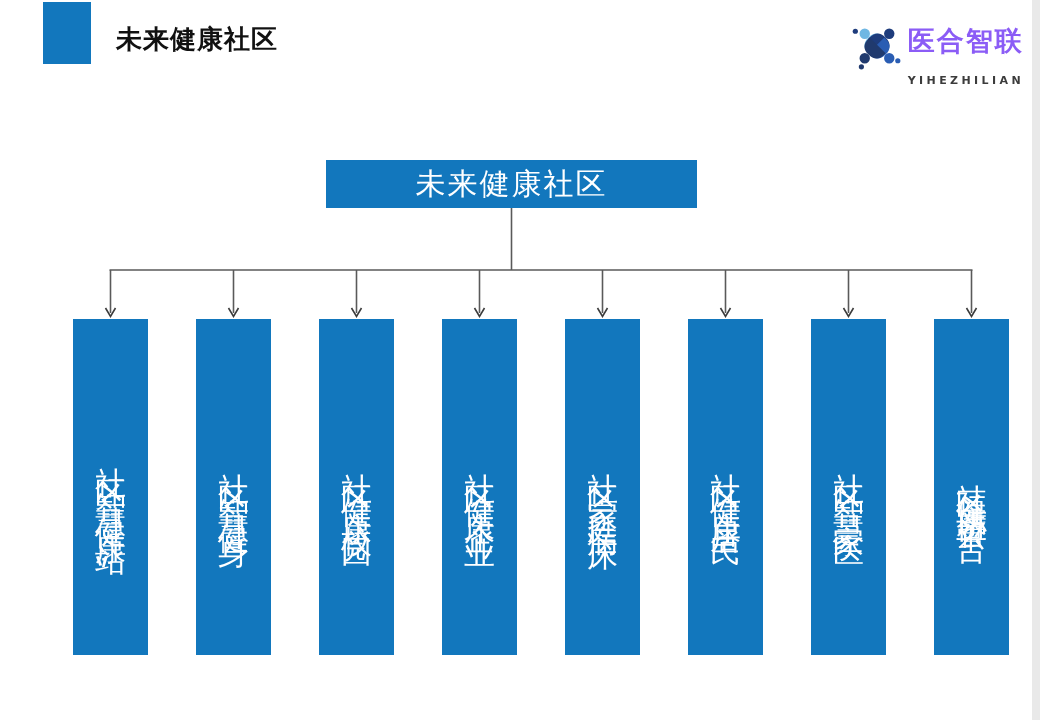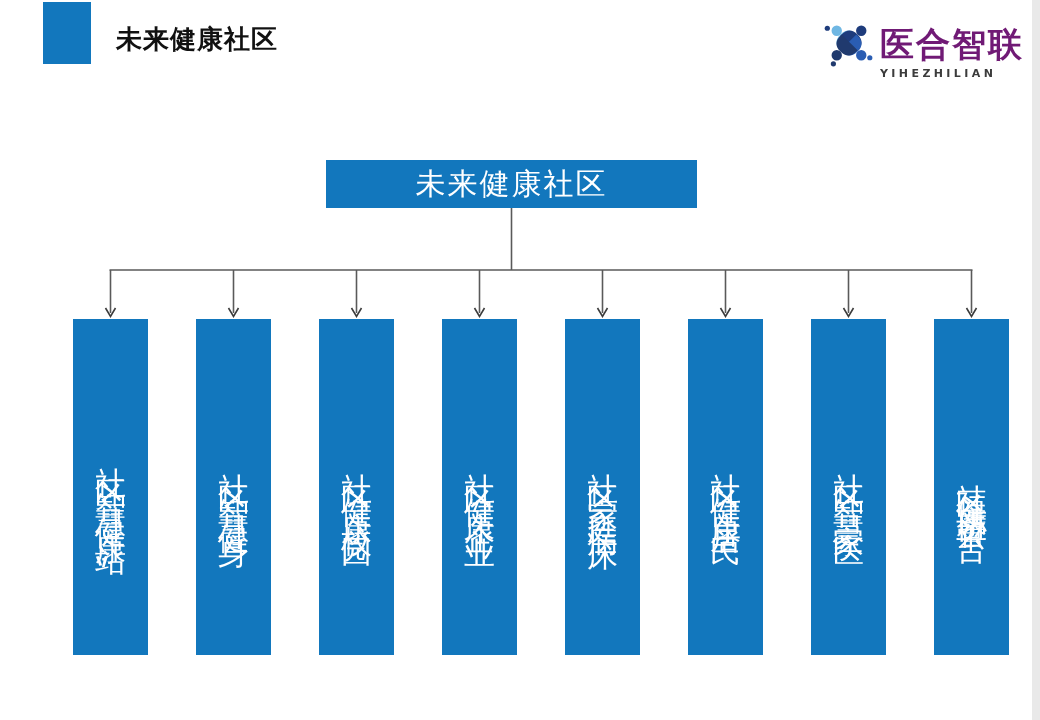--- a/index.html
+++ b/index.html
@@ -32,34 +32,34 @@
   }
   .logo {
     position: absolute;
     right: 8px; top: 6px;
     display: flex;
     align-items: center;
   }
   .logo-icon { width: 52px; height: 52px; margin-right: 5px; }
   .logo-text { display: flex; flex-direction: column; align-items: flex-start; }
   .logo-name {
-    font-size: 34px;
+    font-size: 27px;
     font-weight: bold;
-    color: #701a75;
+    color: #8b5cf6;
     letter-spacing: 2px;
     line-height: 1.1;
     white-space: nowrap;
     margin-top: 20px;
   }
   .logo-sub {
     font-size: 11px;
     font-weight: bold;
     color: #3c3c3c;
     letter-spacing: 3.4px;
-    margin-top: 4px;
+    margin-top: 18px;
     white-space: nowrap;
   }
 
   
   .root-node {
     position: absolute;
     left: 326px; top: 160px;
     width: 371px; height: 48px;
     background: #1277bd;
     color: #ffffff;

